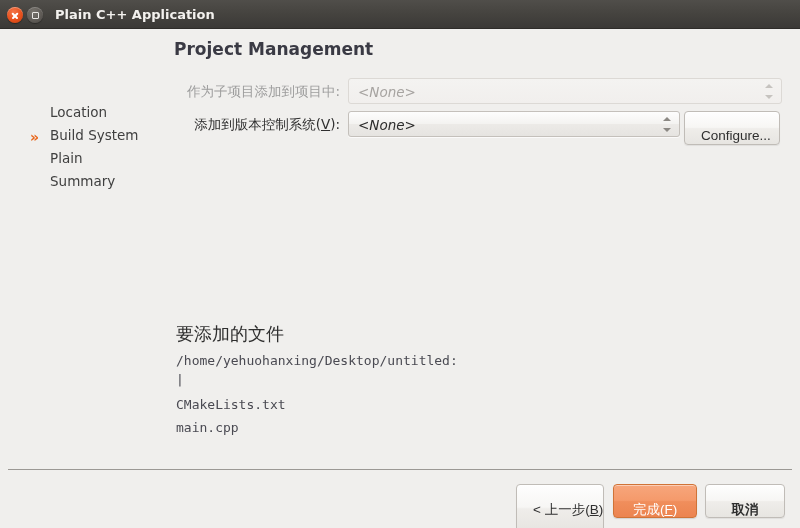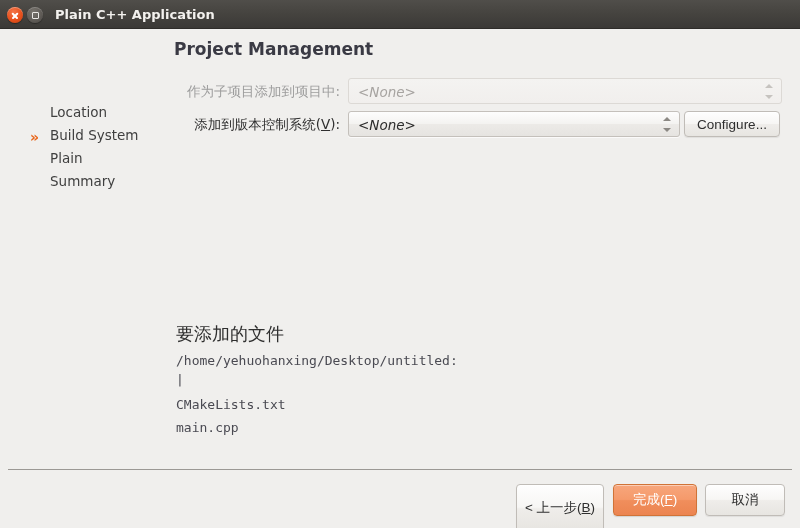--- a/index.html
+++ b/index.html
@@ -212,21 +212,21 @@
     box-sizing: border-box;
     border: 1px solid #c0bcb7;
     border-radius: 4px;
     background: linear-gradient(to bottom, #fefefe 0%, #f7f6f4 48%, #efedea 52%, #e7e5e1 100%);
     box-shadow: 0 1px 1px rgba(0,0,0,.07), inset 0 1px 0 #ffffff;
     font-size: 13.5px;
     color: #2f2f2f;
     text-align: center;
     white-space: nowrap;
     cursor: pointer;
-    padding: 5px;
+    padding: 16px;
   }
   .push-btn u { text-decoration: underline; }
 
   .push-btn.default {
     border-color: #d07337;
     background: linear-gradient(to bottom, #f7a67c 0%, #f59a6b 48%, #f08e5c 52%, #ec8450 100%);
     box-shadow: 0 1px 1px rgba(0,0,0,.12), inset 0 1px 0 rgba(255,255,255,.45);
     color: #ffffff;
   }
 
@@ -338,17 +338,17 @@
 
     </div>
 
     <div id="separator"></div>
 
     <div id="footer">
       <button class="push-btn" style="left:516px; top:14px; width:88px; height:48px;"><span>&lt; 上一步(</span><u>B</u><span>)</span></button>
 
       <button class="push-btn default" style="left:613px; top:14px; width:84px; height:32px;"><span>完成(</span><u>F</u><span>)</span></button>
 
-      <button class="push-btn" style="left:705px; top:14px; width:80px; height:32px;">取消</button>
+      <button class="push-btn" style="left:705px; top:14px; width:80px; height:32px;font-weight:bold;">取消</button>
     </div>
 
   </div>
 </div>
 
 </body></html>

